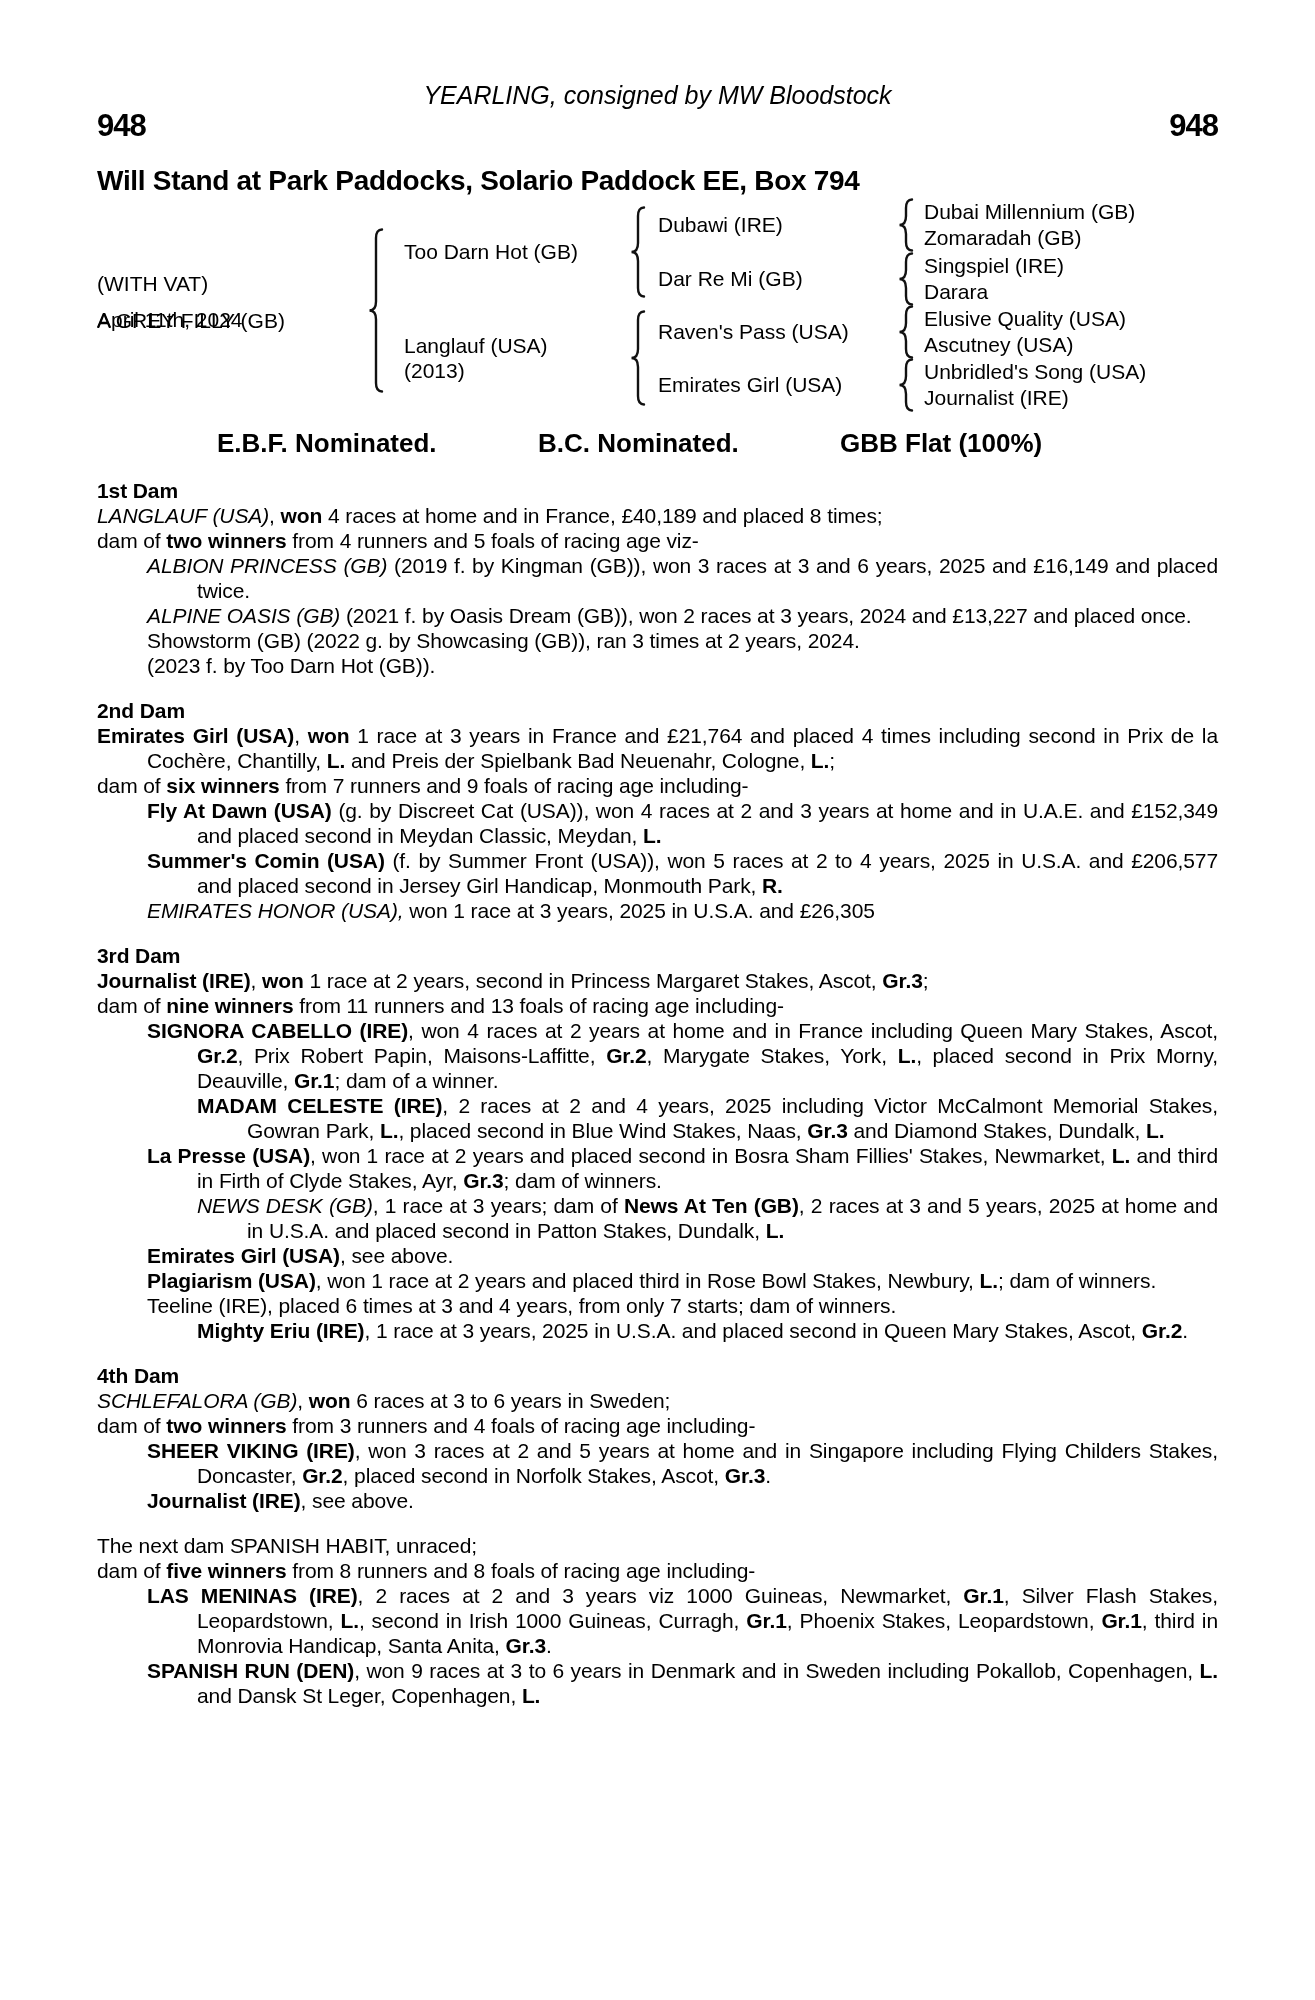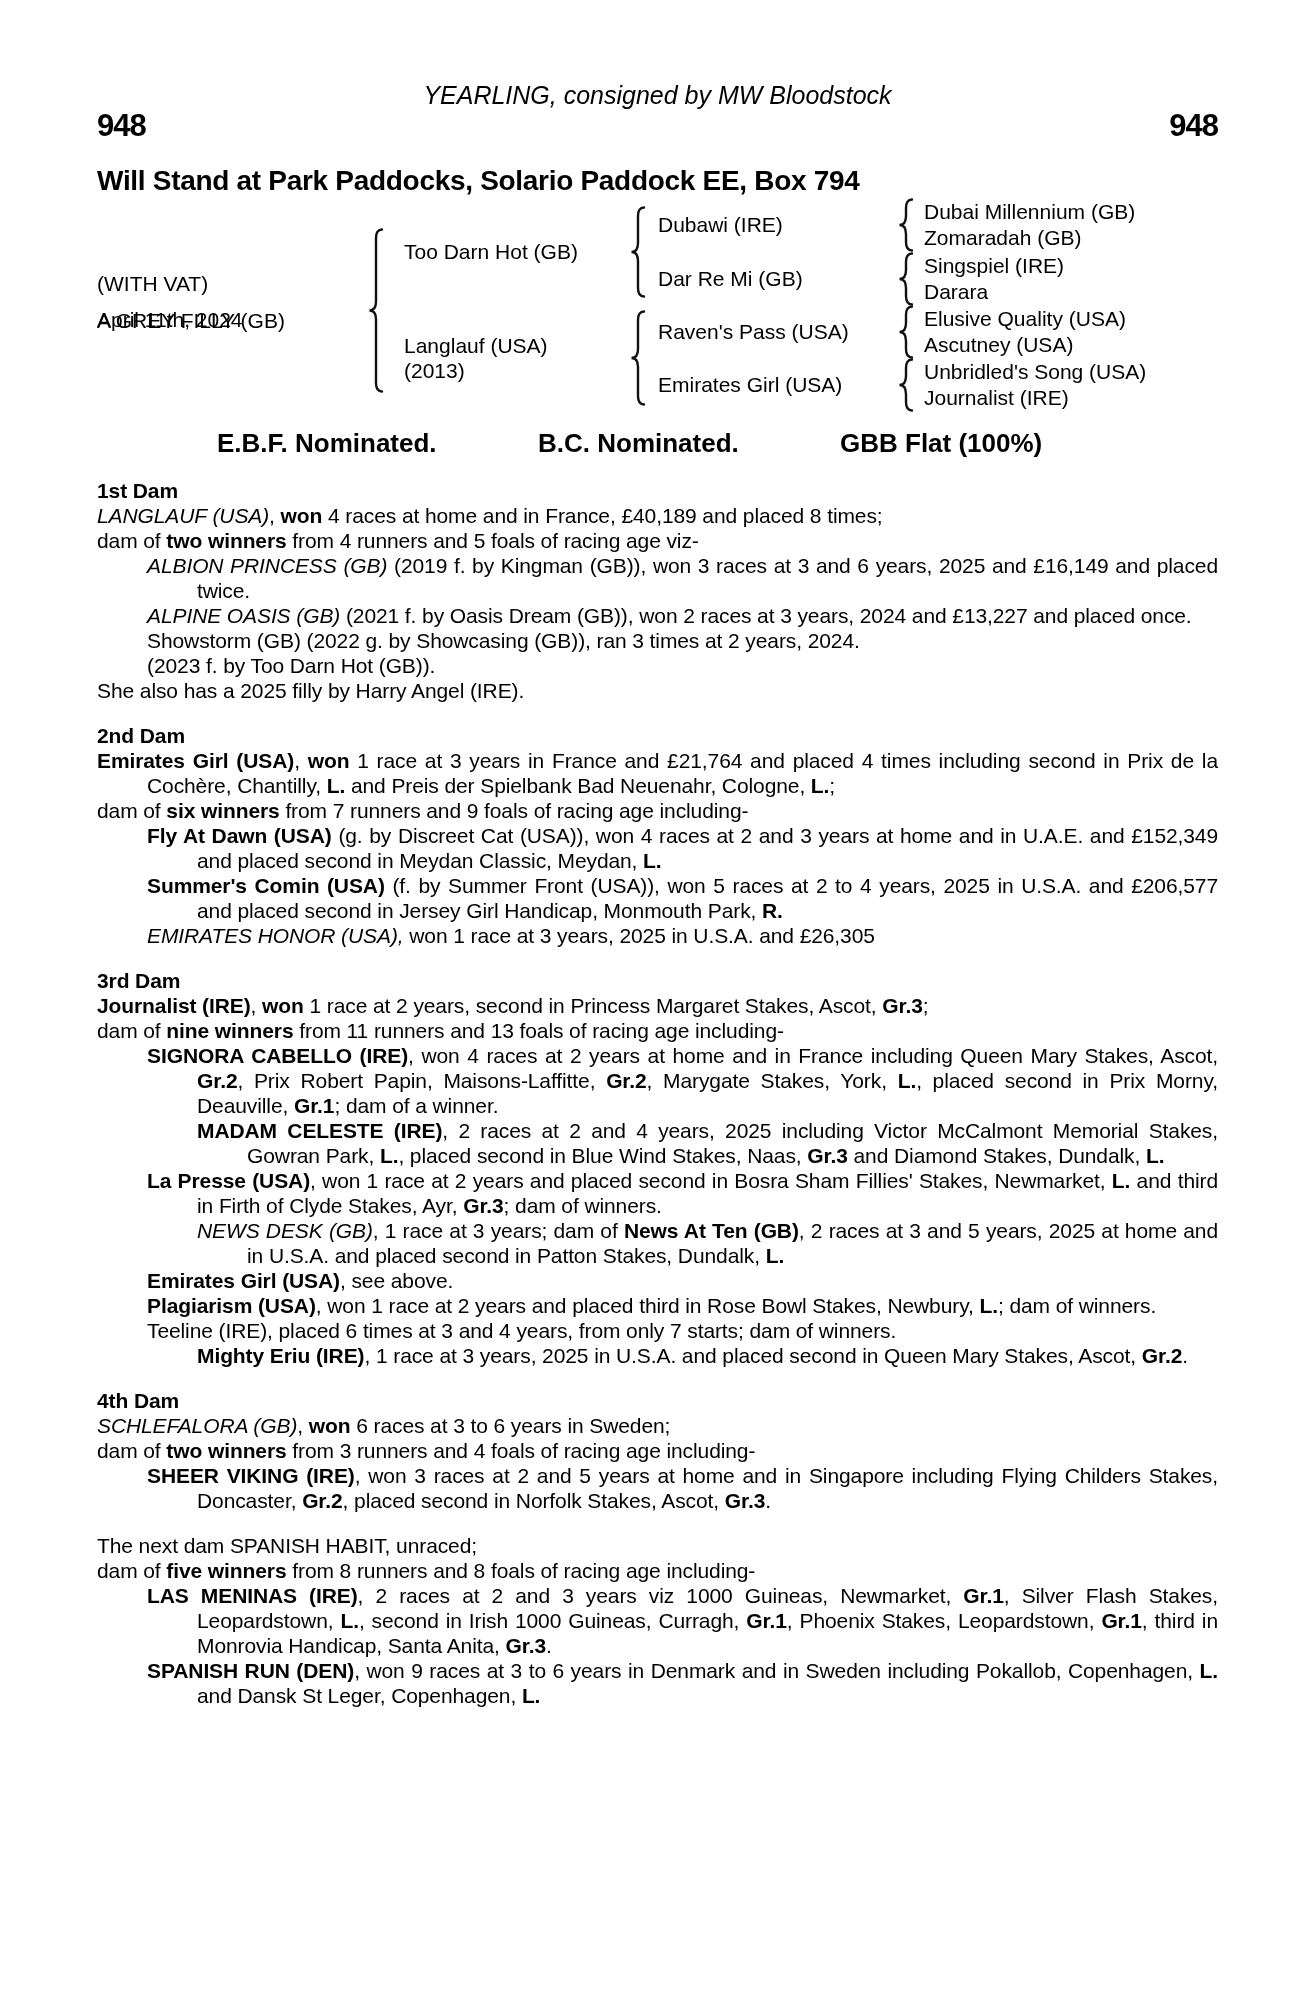--- a/index.html
+++ b/index.html
@@ -116,21 +116,20 @@
 
 <div class="bodytext">
     <section>
       <div class="dam-heading">1st Dam</div>
       <p class="ind0"><span class="i">LANGLAUF (USA)</span><span>, </span><span class="b">won</span><span> 4 races at home and in France, £40,189 and placed 8 times;</span></p>
       <p class="ind0"><span>dam of </span><span class="b">two winners</span><span> from 4 runners and 5 foals of racing age viz-</span></p>
       <p class="ind1"><span class="i">ALBION PRINCESS (GB)</span><span> (2019 f. by Kingman (GB)), won 3 races at 3 and 6 years, 2025 and £16,149 and placed twice.</span></p>
       <p class="ind1"><span class="i">ALPINE OASIS (GB)</span><span> (2021 f. by Oasis Dream (GB)), won 2 races at 3 years, 2024 and £13,227 and placed once.</span></p>
       <p class="ind1"><span>Showstorm (GB) (2022 g. by Showcasing (GB)), ran 3 times at 2 years, 2024.</span></p>
       <p class="ind1"><span>(2023 f. by Too Darn Hot (GB)).</span></p>
-      <p class="ind0"><span>She also has a 2025 filly by Harry Angel (IRE).</span></p>
     </section>
     <section>
       <div class="dam-heading">2nd Dam</div>
       <p class="ind0"><span class="b">Emirates Girl (USA)</span><span>, </span><span class="b">won</span><span> 1 race at 3 years in France and £21,764 and placed 4 times including second in Prix de la Cochère, Chantilly, </span><span class="b">L.</span><span> and Preis der Spielbank Bad Neuenahr, Cologne, </span><span class="b">L.</span><span>;</span></p>
       <p class="ind0"><span>dam of </span><span class="b">six winners</span><span> from 7 runners and 9 foals of racing age including-</span></p>
       <p class="ind1"><span class="b">Fly At Dawn (USA)</span><span> (g. by Discreet Cat (USA)), won 4 races at 2 and 3 years at home and in U.A.E. and £152,349 and placed second in Meydan Classic, Meydan, </span><span class="b">L.</span></p>
       <p class="ind1"><span class="b">Summer's Comin (USA)</span><span> (f. by Summer Front (USA)), won 5 races at 2 to 4 years, 2025 in U.S.A. and £206,577 and placed second in Jersey Girl Handicap, Monmouth Park, </span><span class="b">R.</span></p>
       <p class="ind1"><span class="i">EMIRATES HONOR (USA),</span><span> won 1 race at 3 years, 2025 in U.S.A. and £26,305</span></p>
     </section>
     <section>
@@ -144,20 +143,21 @@
       <p class="ind1"><span class="b">Emirates Girl (USA)</span><span>, see above.</span></p>
       <p class="ind1"><span class="b">Plagiarism (USA)</span><span>, won 1 race at 2 years and placed third in Rose Bowl Stakes, Newbury, </span><span class="b">L.</span><span>; dam of winners.</span></p>
       <p class="ind1"><span>Teeline (IRE), placed 6 times at 3 and 4 years, from only 7 starts; dam of winners.</span></p>
       <p class="ind2"><span class="b">Mighty Eriu (IRE)</span><span>, 1 race at 3 years, 2025 in U.S.A. and placed second in Queen Mary Stakes, Ascot, </span><span class="b">Gr.2</span><span>.</span></p>
     </section>
     <section>
       <div class="dam-heading">4th Dam</div>
       <p class="ind0"><span class="i">SCHLEFALORA (GB)</span><span>, </span><span class="b">won</span><span> 6 races at 3 to 6 years in Sweden;</span></p>
       <p class="ind0"><span>dam of </span><span class="b">two winners</span><span> from 3 runners and 4 foals of racing age including-</span></p>
       <p class="ind1"><span class="b">SHEER VIKING (IRE)</span><span>, won 3 races at 2 and 5 years at home and in Singapore including Flying Childers Stakes, Doncaster, </span><span class="b">Gr.2</span><span>, placed second in Norfolk Stakes, Ascot, </span><span class="b">Gr.3</span><span>.</span></p>
+      <p class="ind1"><span class="b">Journalist (IRE)</span><span>, see above.</span></p>
     </section>
     <section>
       <p class="ind0"><span>The next dam SPANISH HABIT, unraced;</span></p>
       <p class="ind0"><span>dam of </span><span class="b">five winners</span><span> from 8 runners and 8 foals of racing age including-</span></p>
       <p class="ind1"><span class="b">LAS MENINAS (IRE)</span><span>, 2 races at 2 and 3 years viz 1000 Guineas, Newmarket, </span><span class="b">Gr.1</span><span>, Silver Flash Stakes, Leopardstown, </span><span class="b">L.</span><span>, second in Irish 1000 Guineas, Curragh, </span><span class="b">Gr.1</span><span>, Phoenix Stakes, Leopardstown, </span><span class="b">Gr.1</span><span>, third in Monrovia Handicap, Santa Anita, </span><span class="b">Gr.3</span><span>.</span></p>
       <p class="ind1"><span class="b">SPANISH RUN (DEN)</span><span>, won 9 races at 3 to 6 years in Denmark and in Sweden including Pokallob, Copenhagen, </span><span class="b">L.</span><span> and Dansk St Leger, Copenhagen, </span><span class="b">L.</span></p>
     </section>
   </div>
 
 </body></html>

